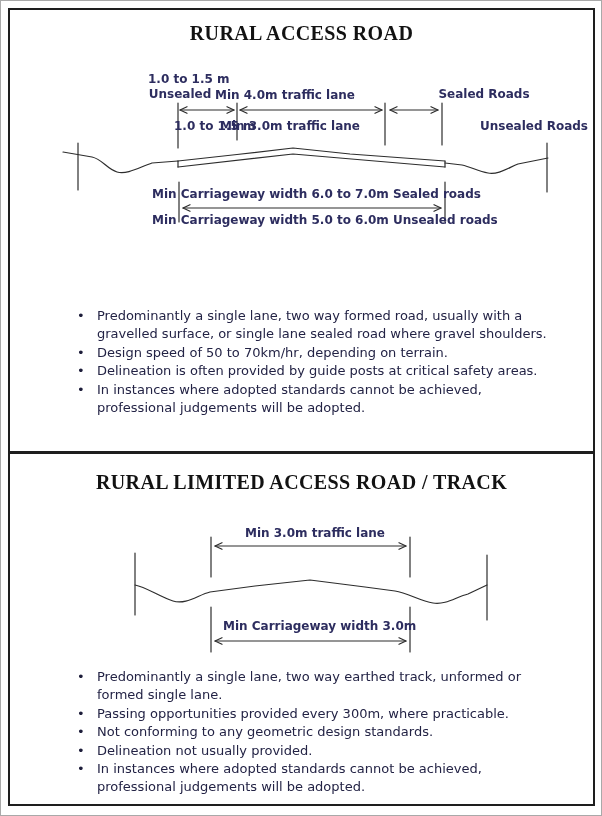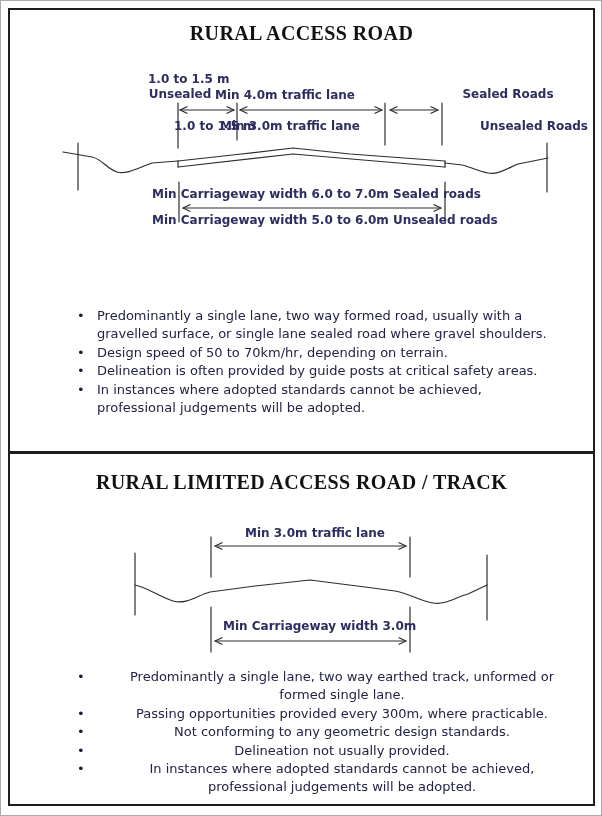--- a/index.html
+++ b/index.html
@@ -55,21 +55,21 @@
   }
 
   .bullets {
     position: absolute;
     left: 65px;
     width: 512px;
     margin: 0; padding: 0;
     list-style: none;
   }
   #box1 .bullets { top: 297px; }
-  #box2 .bullets { top: 214px; text-align: center; }
+  #box2 .bullets { top: 214px; }
   .bullets li { position: relative; padding-left: 22px; }
   .bullets li::before {
     content: "\2022";
     position: absolute;
     left: 2px; top: 0;
     font-size: 13px;
     line-height: 18.4px;
     color: #1d1d3a;
   }
   .bl {
@@ -131,21 +131,21 @@
 
         <g class="ink">
           <path d="M173 138 H431"></path>
           <path d="M173 138 l7 -3.3 M173 138 l7 3.3 M431 138 l-7 -3.3 M431 138 l-7 3.3"></path>
         </g>
       </svg>
 
       <div class="lbl" style="left:138px; top:3px;   width:64px;">1.0 to 1.5 m</div>
       <div class="lbl" style="left:138px; top:18px;  width:64px;">Unsealed</div>
       <div class="lbl" style="left:195px; top:19px;  width:160px;">Min 4.0m traffic lane</div>
-      <div class="lbl" style="left:452px; top:18px;  width:92px;">Sealed Roads</div>
+      <div class="lbl" style="left:428px; top:18px;  width:92px;">Sealed Roads</div>
       <div class="lbl" style="left:164px; top:50px;  width:64px;">1.0 to 1.5 m</div>
       <div class="lbl" style="left:200px; top:50px;  width:160px;">Min 3.0m traffic lane</div>
       <div class="lbl" style="left:470px; top:50px;  width:100px;">Unsealed Roads</div>
       <div class="lbl" style="left:142px; top:118px; width:318px;">Min Carriageway width 6.0 to 7.0m Sealed roads</div>
       <div class="lbl" style="left:142px; top:144px; width:318px;">Min Carriageway width 5.0 to 6.0m Unsealed roads</div>
     </div>
 
     <ul class="bullets">
       <li>
         <div class="bl">Predominantly a single lane, two way formed road, usually with a</div>

